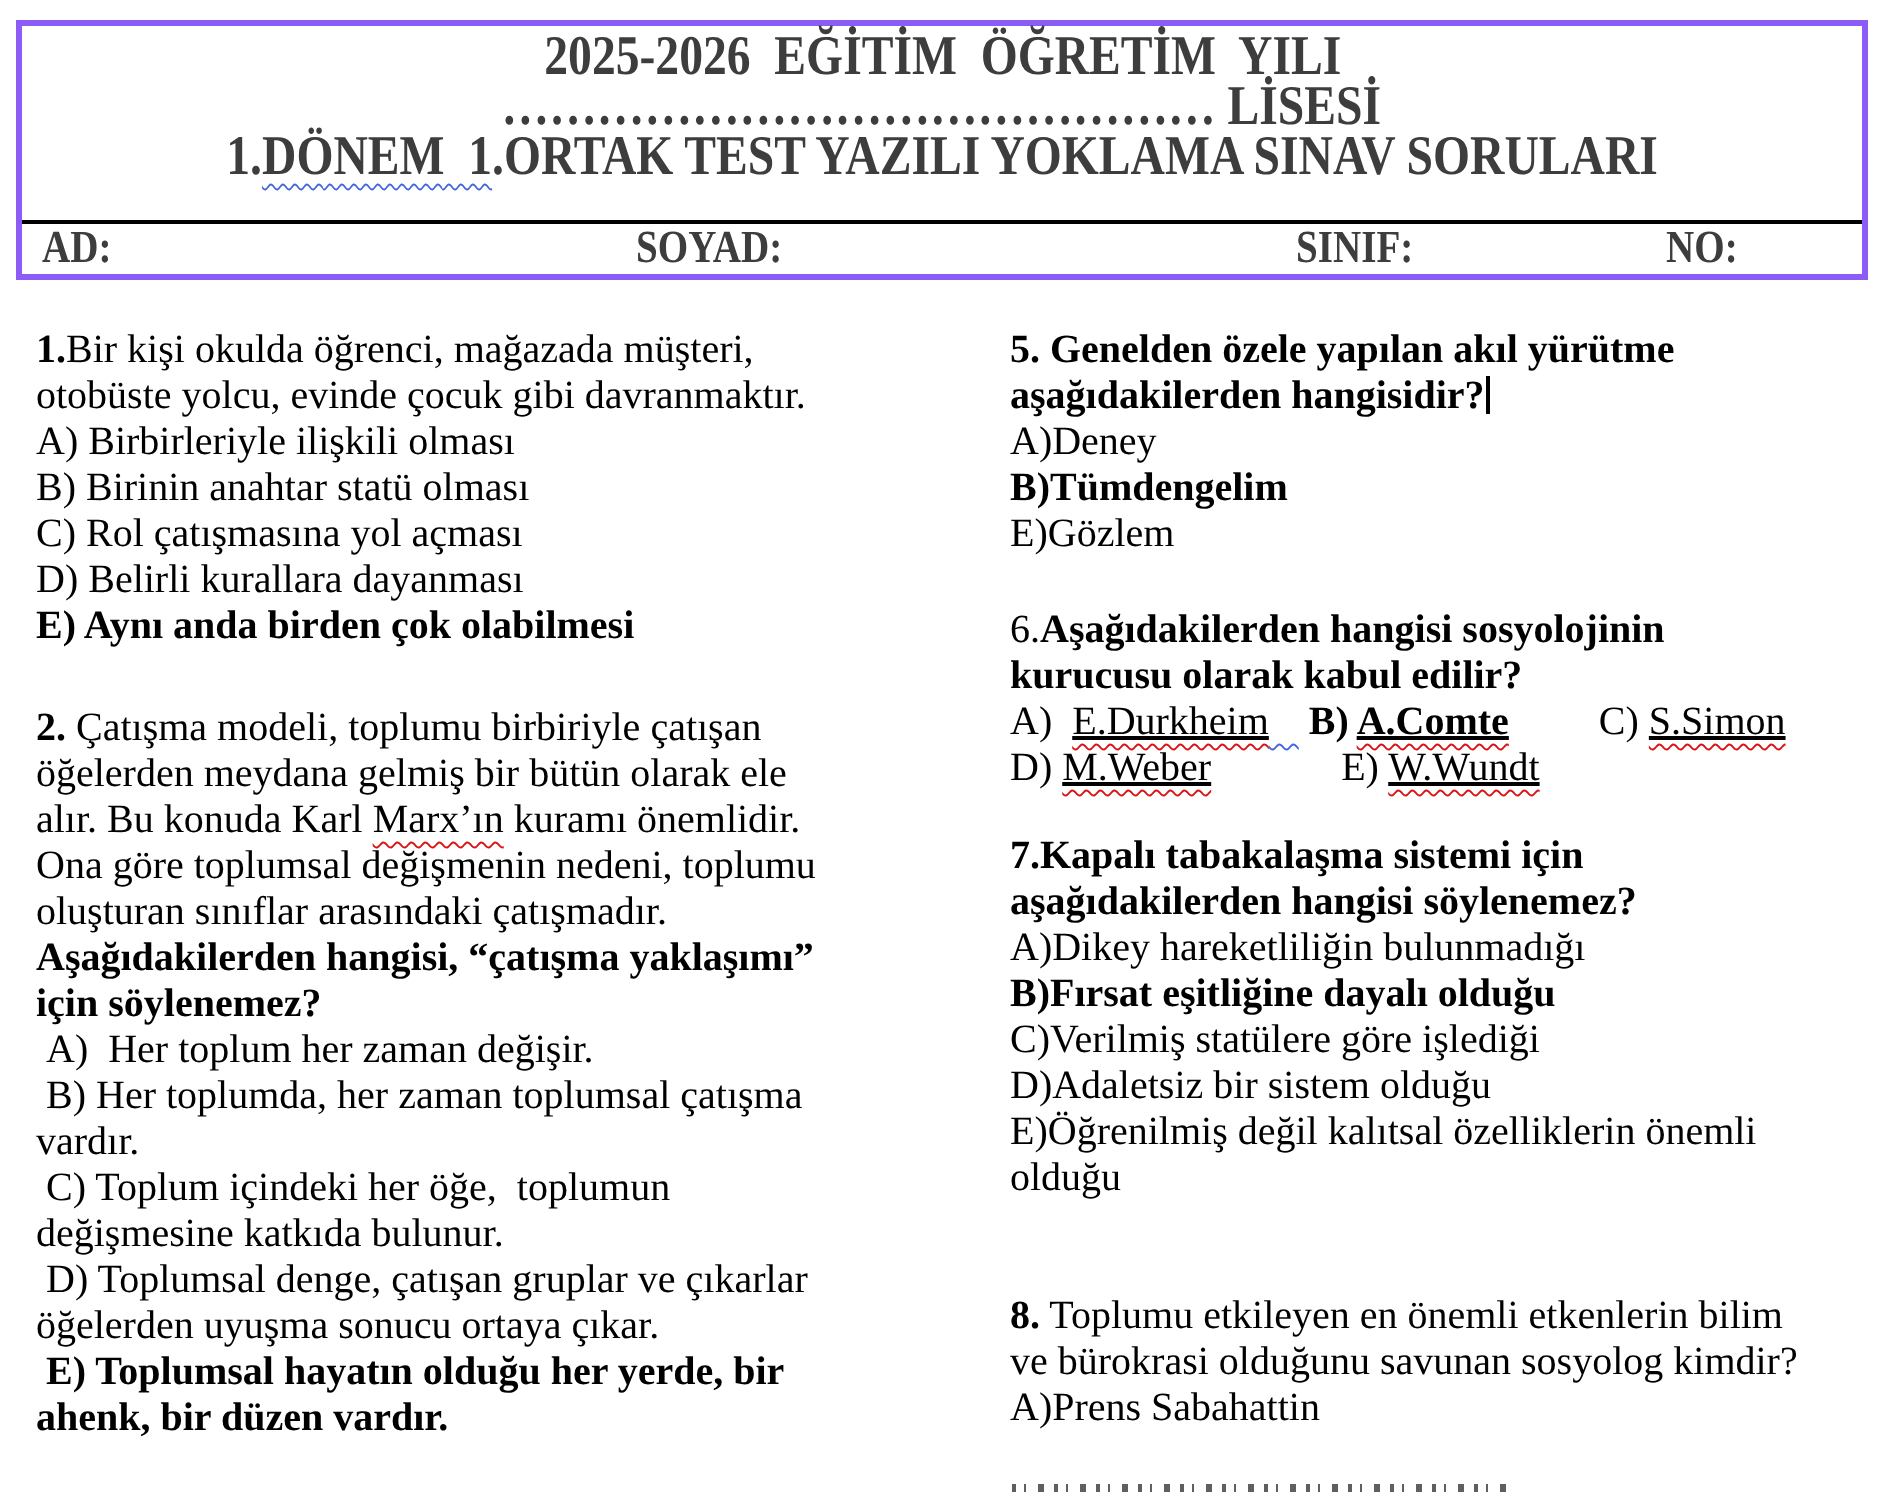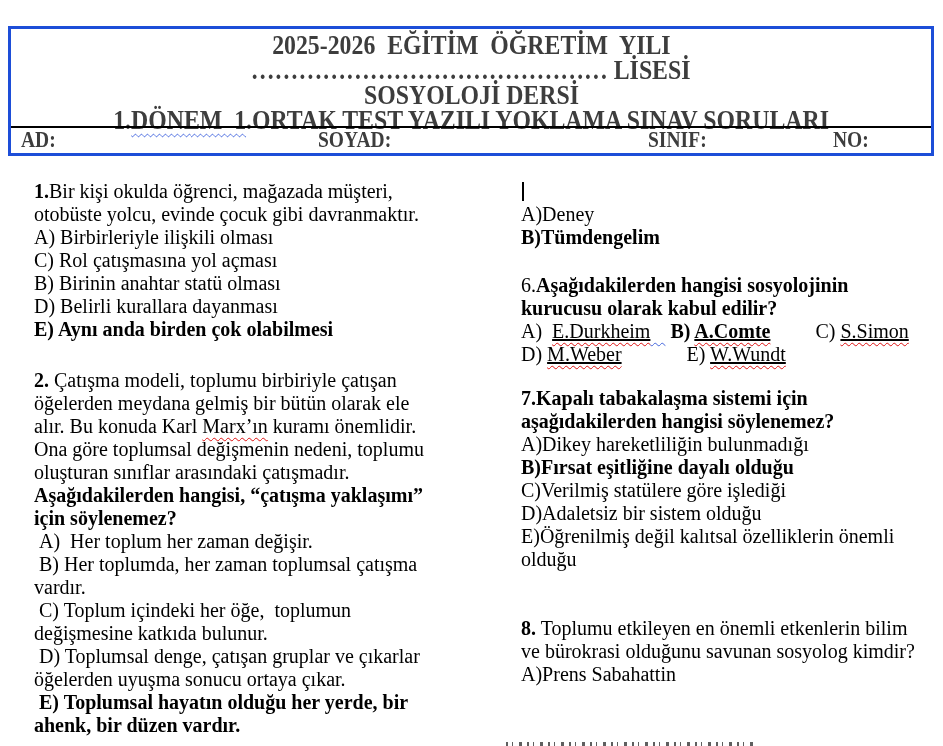--- a/index.html
+++ b/index.html
@@ -1,20 +1,20 @@
 <!DOCTYPE html>
 <html><head>
 <meta charset="utf-8">
 <style>
   html,body{margin:0;padding:0;background:#ffffff;}
   body{width:943px;height:746px;overflow:hidden;position:relative;
        font-family:"Liberation Serif", serif;color:#000;}
   
-  .header-box{position:absolute;left:8px;top:26px;width:920px;height:124px;
-              border:3px solid #1d4ed8;}
+  .header-box{position:absolute;left:8px;top:10px;width:920px;height:124px;
+              border:3px solid #8b5cf6;}
   .title-area{padding-top:3px;text-align:center;}
   .title-line{height:25px;line-height:25px;text-align:center;
               font-weight:bold;color:#3d3d3d;}
   .condensed{display:inline-block;transform:scaleX(0.85);transform-origin:center;
              white-space:pre;font-size:28px;letter-spacing:0px;}
   .fields-row{position:absolute;left:0;right:0;bottom:0;height:25px;
               border-top:2px solid #000;text-decoration:underline;}
   .field{position:absolute;top:0;height:25px;line-height:24px;
          font-weight:bold;color:#3d3d3d;font-size:23px;
          transform:scaleX(0.85);transform-origin:left center;white-space:pre;}
@@ -25,21 +25,21 @@
   .col-right{left:505px;width:436px;}
   .para{white-space:pre-wrap;}
   .b{font-weight:bold;}
   .u{text-decoration:underline;text-decoration-thickness:1.5px;}
   .wavy-red{text-decoration:underline wavy #dd1111;text-decoration-thickness:1px;
             text-underline-offset:4px;text-align:center;}
   .wavy-blue{text-decoration:underline wavy #4466dd;text-decoration-thickness:1px;
              text-underline-offset:4px;}
   .caret{display:inline-block;width:1.5px;height:19px;background:#000;
          vertical-align:-3px;margin-left:1px;}
-  .question{margin:16px;}
+  .question{margin:0;}
   .q1{margin-bottom:28px;}
   .q5{margin-bottom:25px;}
   .q6{margin-bottom:21px;}
   .q7{margin-bottom:46px;}
   
   .sliver{position:absolute;left:506px;top:742px;width:248px;height:4px;
           background:repeating-linear-gradient(90deg,
             #2a2a2a 0 2px, transparent 2px 6px,
             #2a2a2a 6px 7px, transparent 7px 13px,
             #2a2a2a 13px 16px, transparent 16px 21px);
@@ -52,41 +52,38 @@
 
   <div class="header-box">
     <div class="title-area">
       <div class="title-line">
         <span class="condensed">2025-2026  EĞİTİM  ÖĞRETİM  YILI</span>
       </div>
       <div class="title-line">
         <span class="condensed"><span>………………………………………</span><span> LİSESİ</span></span>
       </div>
       <div class="title-line">
-        <span class="condensed">SOSYOLOJİ DERSİ</span>
-      </div>
-      <div class="title-line">
         <span class="condensed"><span>1.</span><span class="wavy-blue">DÖNEM  1</span><span>.ORTAK TEST YAZILI YOKLAMA SINAV SORULARI</span></span>
       </div>
     </div>
     <div class="fields-row">
       <span class="field f-0">AD:</span>
       <span class="field f-1">SOYAD:</span>
       <span class="field f-2">SINIF:</span>
       <span class="field f-3">NO:</span>
     </div>
   </div>
 
   <div class="col col-left" id="col-left">
       <div class="question q1">
         <div class="para"><span class="b">1.</span><span>Bir kişi okulda öğrenci, mağazada müşteri,
 otobüste yolcu, evinde çocuk gibi davranmaktır.</span></div>
         <div class="para"><span>A) Birbirleriyle ilişkili olması</span></div>
+        <div class="para"><span>B) Birinin anahtar statü olması</span></div>
         <div class="para"><span>C) Rol çatışmasına yol açması</span></div>
-        <div class="para"><span>B) Birinin anahtar statü olması</span></div>
         <div class="para"><span>D) Belirli kurallara dayanması</span></div>
         <div class="para"><span class="b">E) Aynı anda birden çok olabilmesi</span></div>
       </div>
       <div class="question q2">
         <div class="para"><span class="b">2.</span><span> Çatışma modeli, toplumu birbiriyle çatışan
 öğelerden meydana gelmiş bir bütün olarak ele
 alır. Bu konuda Karl </span><span><span class="wavy-red">Marx’ın</span></span><span> kuramı önemlidir.
 Ona göre toplumsal değişmenin nedeni, toplumu
 oluşturan sınıflar arasındaki çatışmadır.</span></div>
         <div class="para"><span class="b">Aşağıdakilerden hangisi, “çatışma yaklaşımı”
@@ -97,23 +94,25 @@
         <div class="para"><span> C) Toplum içindeki her öğe,  toplumun
 değişmesine katkıda bulunur.</span></div>
         <div class="para"><span> D) Toplumsal denge, çatışan gruplar ve çıkarlar
 öğelerden uyuşma sonucu ortaya çıkar.</span></div>
         <div class="para"><span class="b"> E) Toplumsal hayatın olduğu her yerde, bir
 ahenk, bir düzen vardır.</span></div>
       </div>
     </div>
   <div class="col col-right" id="col-right">
       <div class="question q5">
-        <div class="para"><span class="caret"></span></div>
+        <div class="para"><span class="b">5. Genelden özele yapılan akıl yürütme
+aşağıdakilerden hangisidir?</span><span class="caret"></span></div>
         <div class="para"><span>A)Deney</span></div>
         <div class="para"><span class="b">B)Tümdengelim</span></div>
+        <div class="para"><span>E)Gözlem</span></div>
       </div>
       <div class="question q6">
         <div class="para"><span>6.</span><span class="b">Aşağıdakilerden hangisi sosyolojinin
 kurucusu olarak kabul edilir?</span></div>
         <div class="para"><span>A)  </span><span class="u"><span class="wavy-red">E.Durkheim</span></span><span><span class="wavy-blue">   </span></span><span> </span><span class="b">B) </span><span class="b u"><span class="wavy-red">A.Comte</span></span><span>         </span><span>C) </span><span class="u"><span class="wavy-red">S.Simon</span></span></div>
         <div class="para"><span>D) </span><span class="u"><span class="wavy-red">M.Weber</span></span><span>             </span><span>E) </span><span class="u"><span class="wavy-red">W.Wundt</span></span></div>
       </div>
       <div class="question q7">
         <div class="para"><span class="b">7.Kapalı tabakalaşma sistemi için
 aşağıdakilerden hangisi söylenemez?</span></div>

